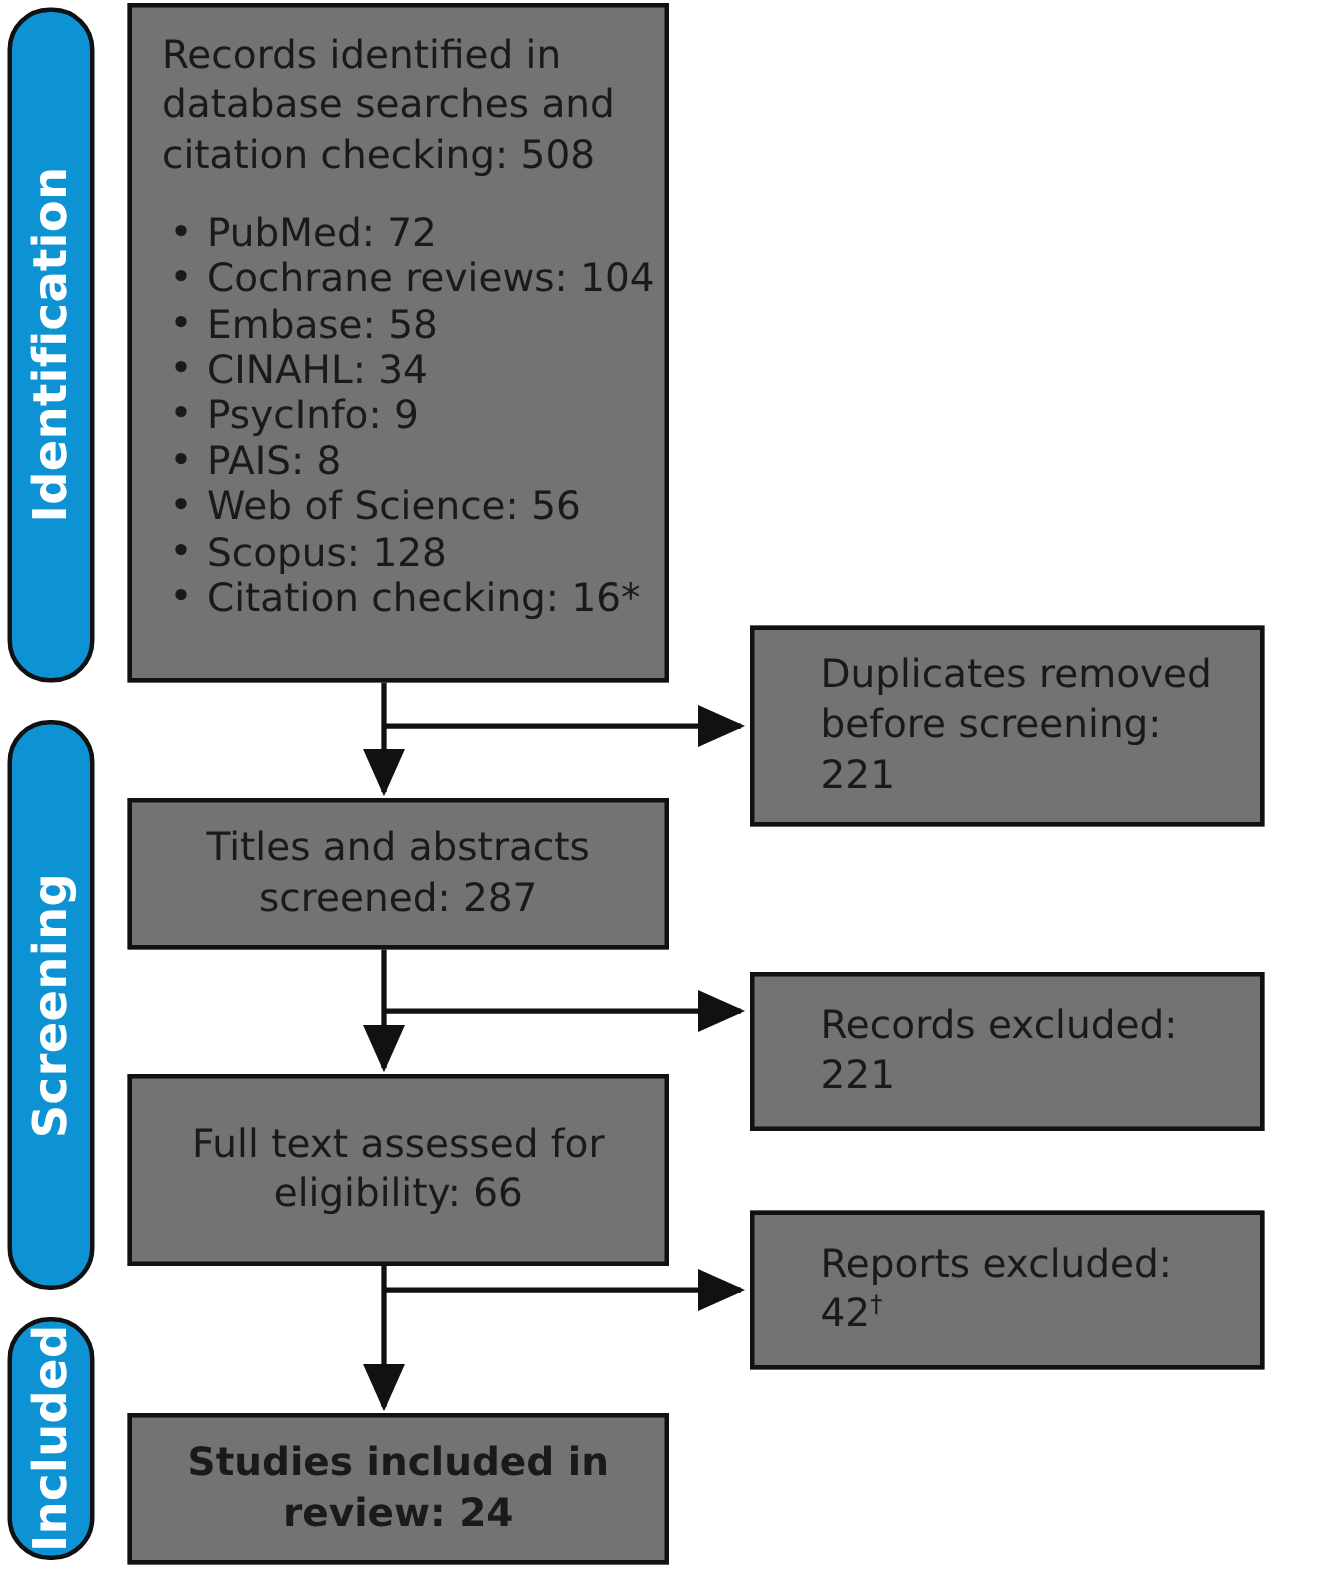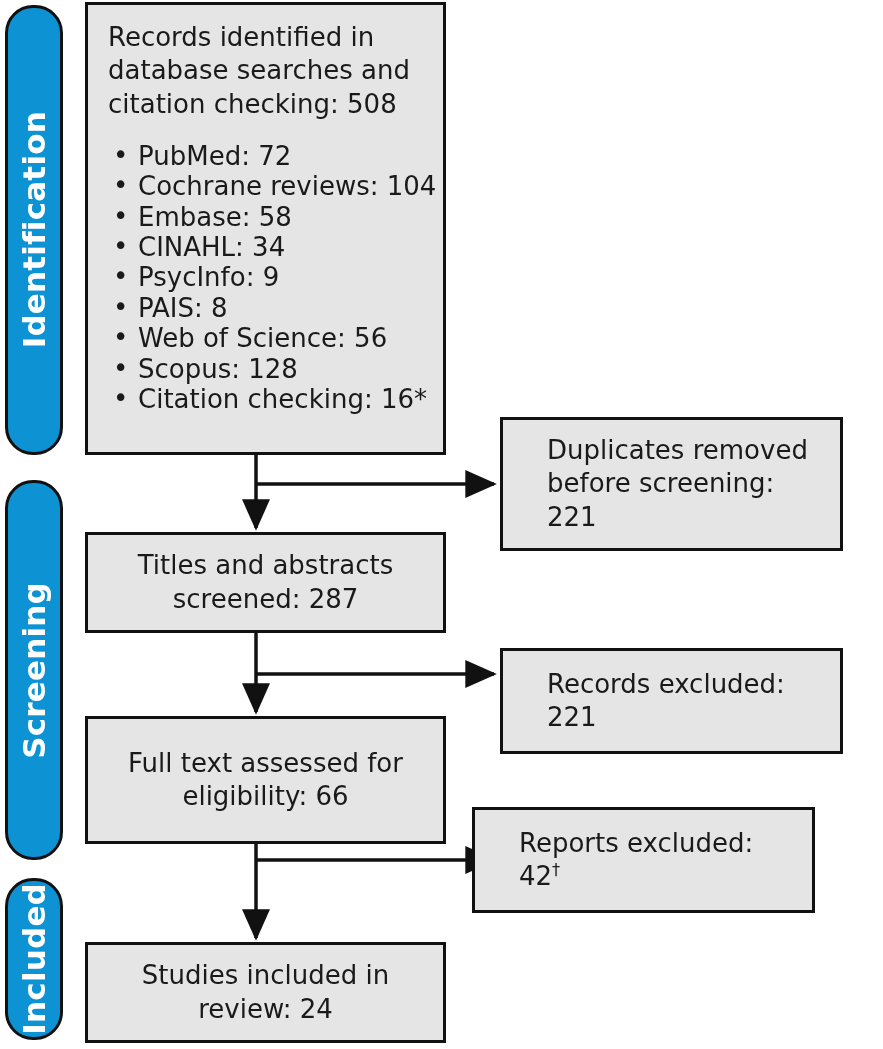--- a/index.html
+++ b/index.html
@@ -44,40 +44,40 @@
     line-height: 1;
   }
 
   #pill-identification { left: 5px;  top: 5px;   width: 58px; height: 450px; }
   #pill-screening      { left: 5px;  top: 480px; width: 58px; height: 380px; }
   #pill-included       { left: 5px;  top: 878px; width: 58px; height: 162px; }
 
   
   .flow-box {
     position: absolute;
-    background: #e5e5e5;
+    background: #737373;
     border: 3px solid #111111;
     box-sizing: border-box;
   }
   .box-inner {
     width: 100%;
     height: 100%;
     box-sizing: border-box;
     display: flex;
     flex-direction: column;
     justify-content: center;
   }
 
   .box-title {
     font-size: 26px;
     color: #1a1a1a;
     line-height: 1.27;
   }
   .box-title.center { text-align: center; }
-  .box-title.bold   { font-weight: 400; }
+  .box-title.bold   { font-weight: 700; }
 
   
   #box-identified {
     left: 85px; top: 2px; width: 361px; height: 453px;
   }
   #box-identified .box-inner {
     justify-content: flex-start;
     padding: 16px 12px 10px 20px;
   }
   #box-identified .box-title { line-height: 1.28; }
@@ -121,21 +121,21 @@
   }
 
   
   #box-duplicates {
     left: 500px; top: 417px; width: 343px; height: 134px;
   }
   #box-recexcluded {
     left: 500px; top: 648px; width: 343px; height: 106px;
   }
   #box-repexcluded {
-    left: 472px; top: 807px; width: 343px; height: 106px;
+    left: 500px; top: 807px; width: 343px; height: 106px;
   }
   #box-duplicates .box-inner,
   #box-recexcluded .box-inner,
   #box-repexcluded .box-inner {
     padding: 4px 10px 4px 44px;
   }
   .box-title.left { text-align: left; }
 
   sup.dagger {
     font-size: 0.62em;

